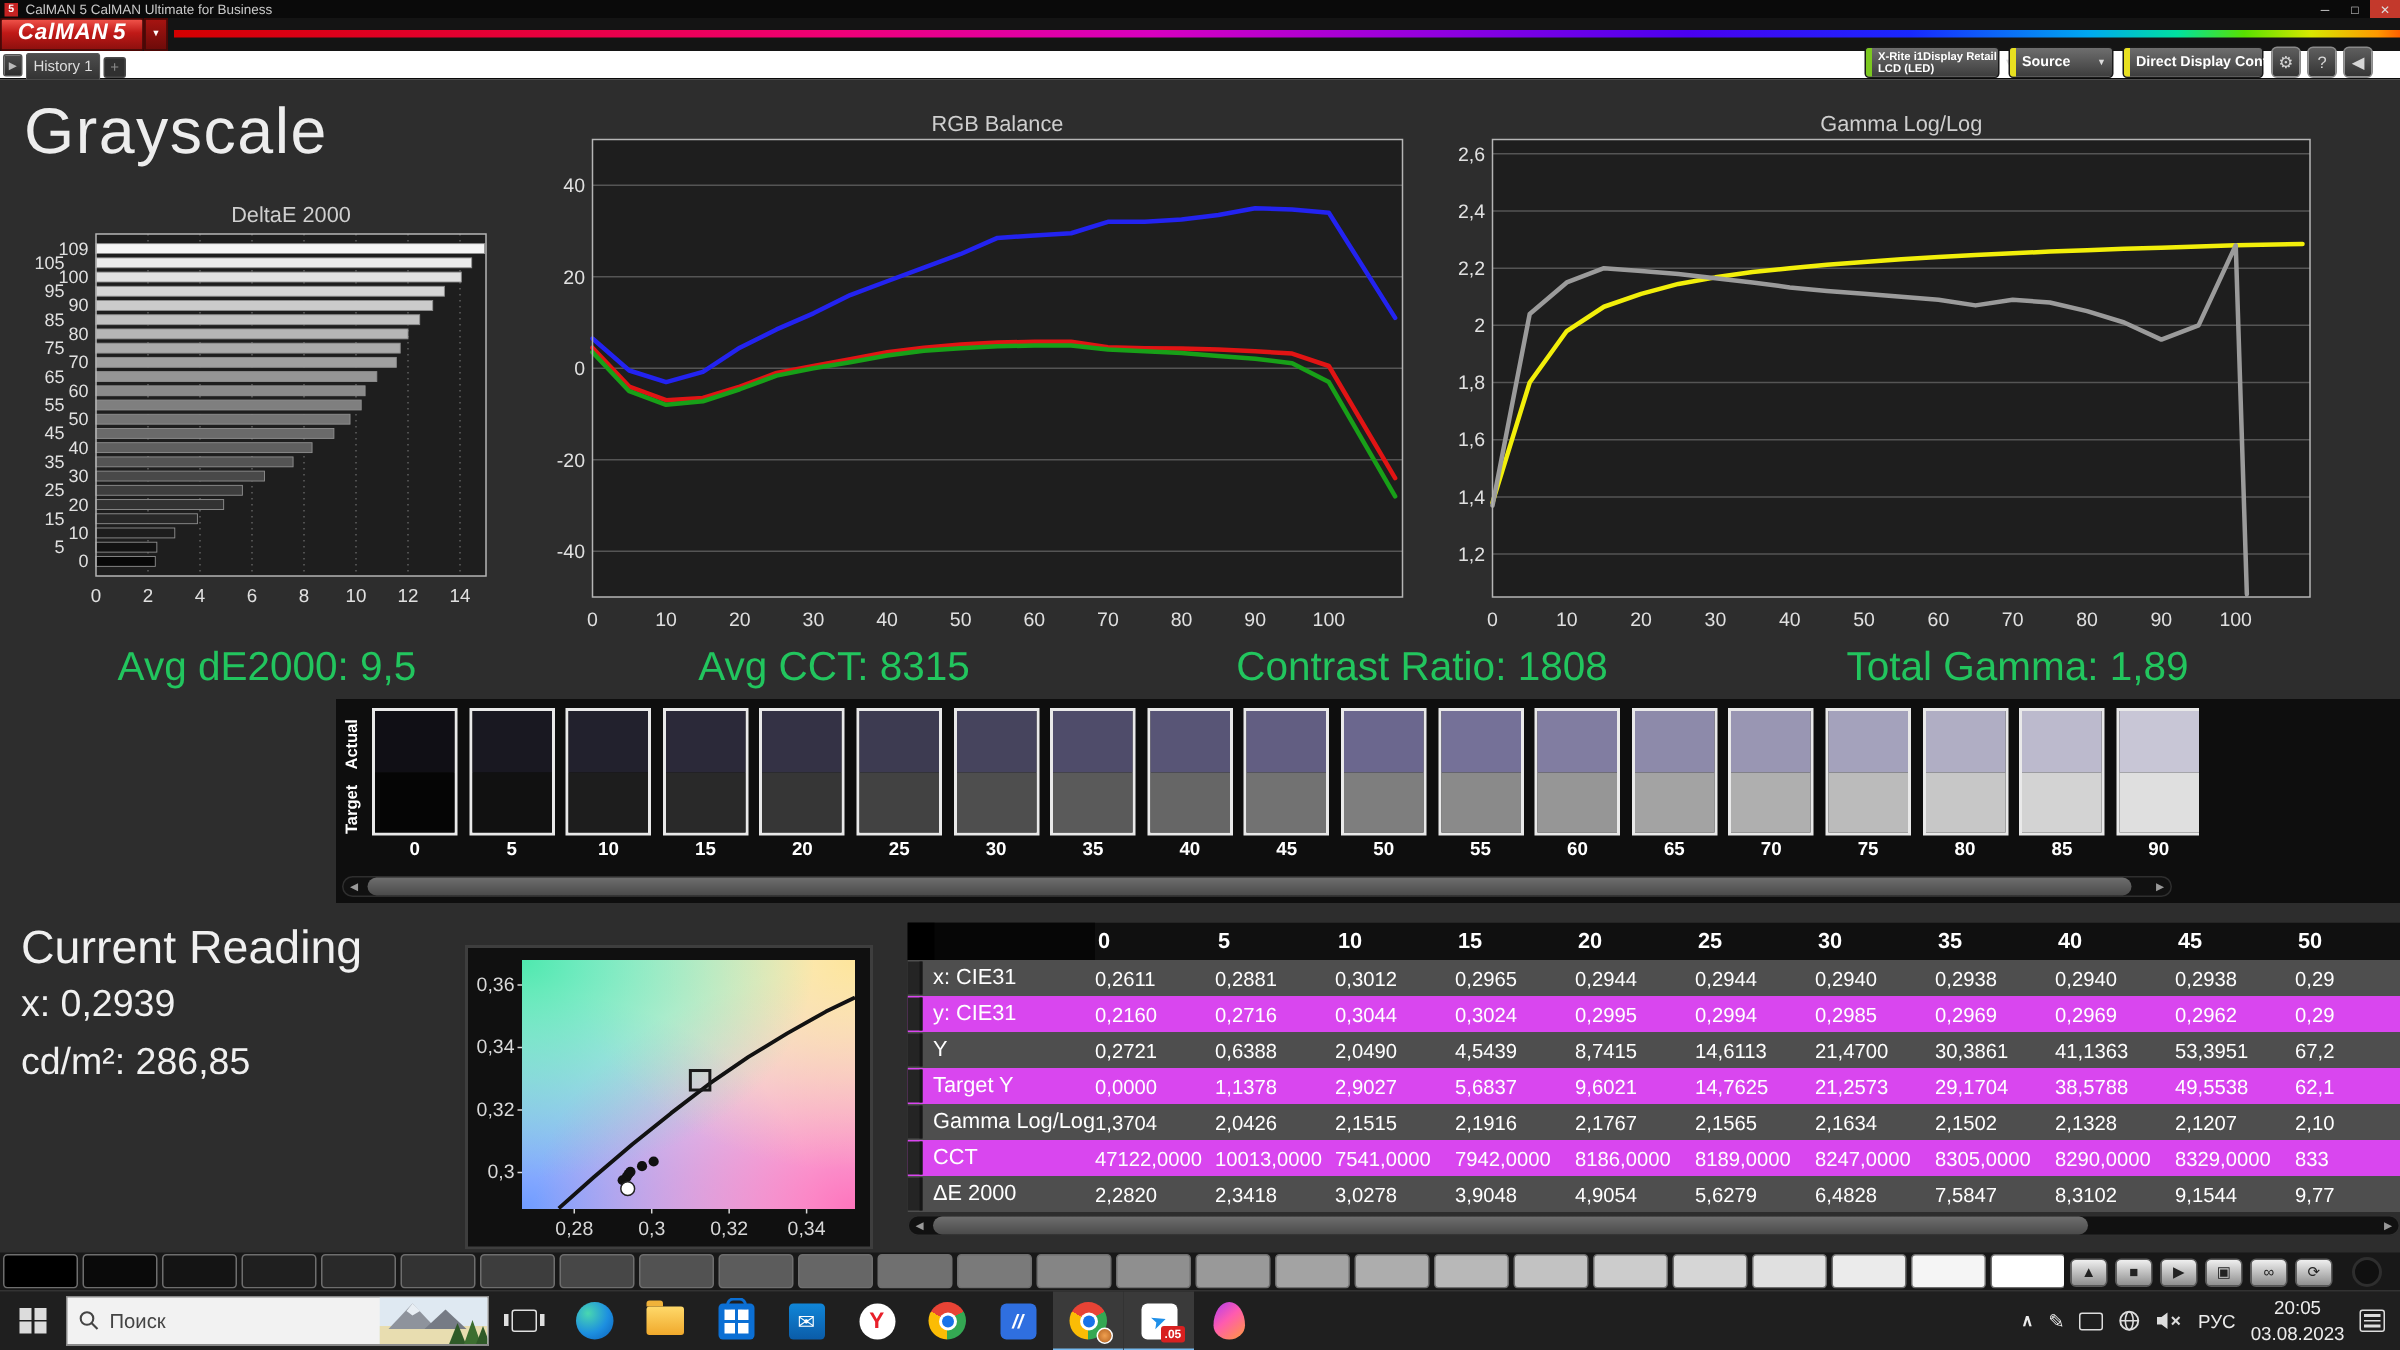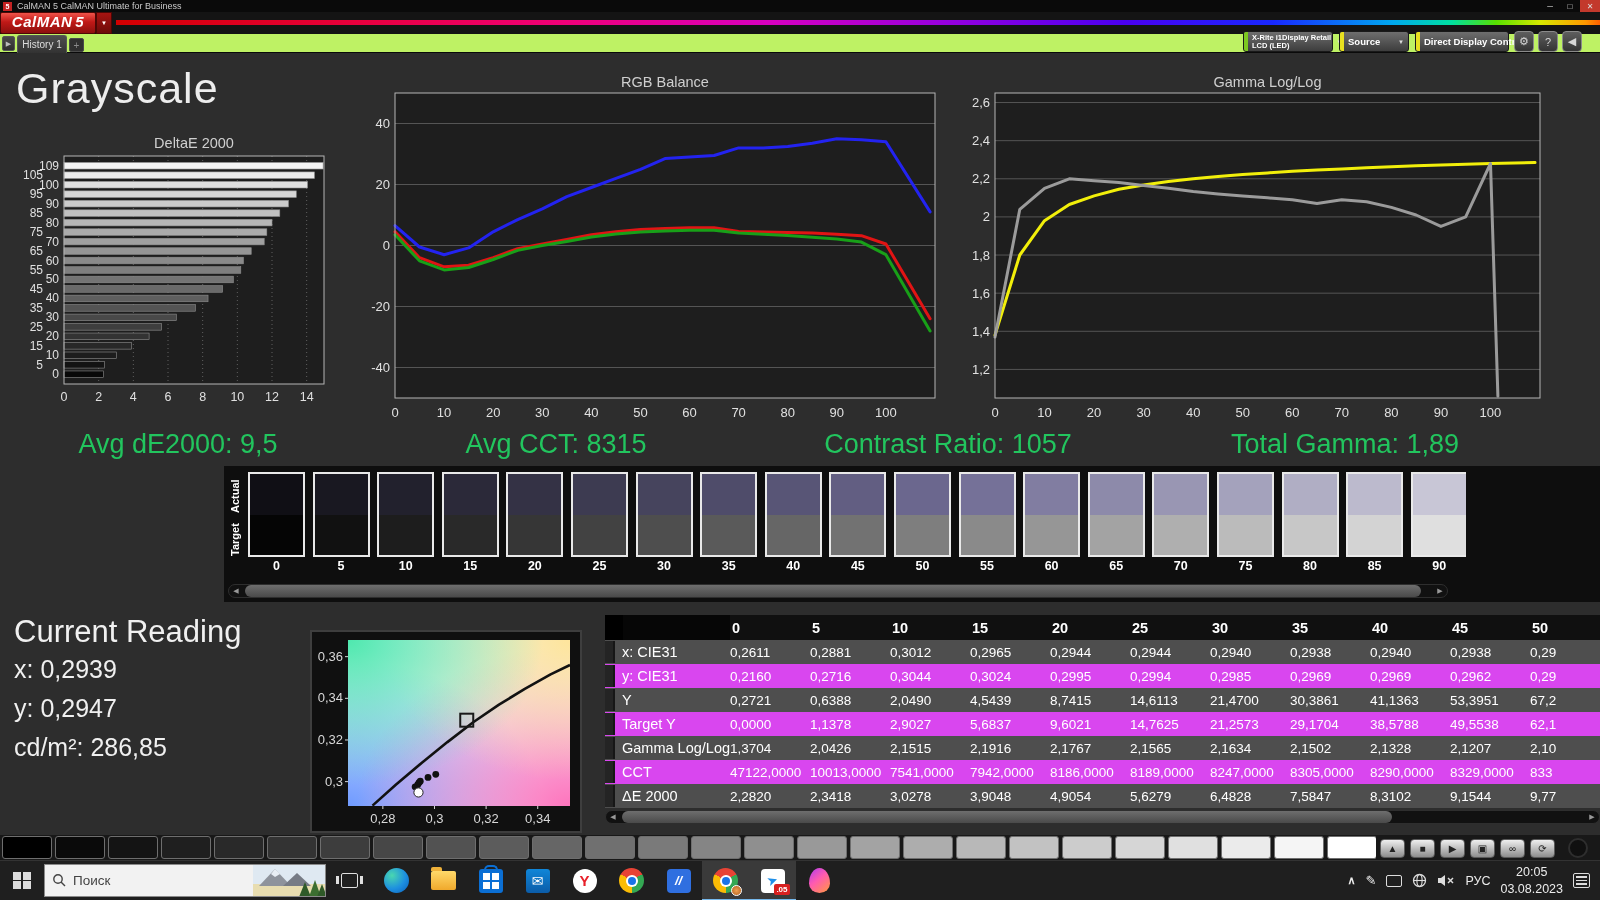--- a/index.html
+++ b/index.html
@@ -15,21 +15,21 @@
 
   
   .appbar { position:absolute; left:0; top:12px; width:1600px; height:22px; background:#141414; }
   .logo { position:absolute; left:0; top:0; width:96px; height:22px; background:linear-gradient(180deg,#f0534a 0%, #c01917 45%, #8d100e 100%); border:1px solid #4d0705; border-radius:2px; color:#fff; display:flex; justify-content:center; font-weight:bold; font-style:italic; font-size:15px; letter-spacing:.5px; }
   .logo .l5 { margin-left:3px; }
   .logo-drop { position:absolute; left:96px; top:0; width:16px; height:22px; background:linear-gradient(180deg,#a61411,#6d0b09); border:1px solid #4d0705; color:#fff; font-size:6px; display:flex; align-items:center; justify-content:center; }
   .rainbow { position:absolute; left:116px; right:0; top:8px; height:5px;
     background:linear-gradient(90deg,#d40000 0%,#e8003c 16%,#f00078 30%,#d800c0 44%,#9000e0 57%,#4a00f0 68%,#1828ff 78%,#00a8f0 86%,#00e0a0 90%,#58e000 93%,#d8e800 96%,#ff9800 99%,#ff6000 100%); }
 
   
-  .tabbar { position:absolute; left:0; top:34px; width:1600px; height:19px; background:#bef264; border-bottom:1px solid #0a0a0a; }
+  .tabbar { position:absolute; left:0; top:34px; width:1600px; height:19px; background:#ffffff; border-bottom:1px solid #0a0a0a; }
   .tab-scroll { position:absolute; left:2px; top:2px; width:13px; height:15px; background:linear-gradient(#4a4a4a,#2e2e2e); border:1px solid #555; border-radius:2px; color:#bbb; font-size:7px; display:flex; align-items:center; justify-content:center; }
   .tab { position:absolute; left:17px; top:1px; width:50px; height:18px; background:linear-gradient(#4d4d4d,#333); border:1px solid #555; border-bottom:none; border-radius:3px 3px 0 0; color:#ddd; font-size:10px; display:flex; align-items:center; justify-content:center; }
   .tab-add { position:absolute; left:69px; top:4px; width:15px; height:14px; background:#303030; border:1px solid #4a4a4a; border-radius:2px; color:#8a8a8a; font-size:10px; display:flex; align-items:center; justify-content:center; }
 
   
   .ddl { position:absolute; top:31px; height:21px; background:linear-gradient(#6e6e6e,#3d3d3d); border:1px solid #191919; border-radius:3px; color:#fff; display:flex; align-items:center; padding:0 4px 0 0; }
   .stripe { width:4px; height:100%; border-radius:2px 0 0 2px; flex:none; }
   .stripe.green { background:#7cc820; }
   .stripe.yellow { background:#e8e020; }
   .ddl-text { padding-left:4px; white-space:nowrap; }
@@ -326,21 +326,21 @@
         <text x="433.3636363636364" y="341" text-anchor="middle" fill="#e0e0e0" font-size="13">80</text>
         <text x="482.90909090909093" y="341" text-anchor="middle" fill="#e0e0e0" font-size="13">90</text>
         <text x="532.4545454545455" y="341" text-anchor="middle" fill="#e0e0e0" font-size="13">100</text>
         <polyline points="37.0,259.1 61.8,179.0 86.5,144.7 111.3,128.5 136.1,119.9 160.9,113.3 185.6,108.9 210.4,105.4 235.2,102.8 260.0,100.5 284.7,98.6 309.5,96.9 334.3,95.3 359.0,94.0 383.8,92.9 408.6,91.7 433.4,90.8 458.1,89.8 482.9,89.1 507.7,88.3 532.5,87.5 577.0,86.6" fill="none" stroke="#f2ef0a" stroke-width="3" stroke-linejoin="round" stroke-linecap="round"></polyline>
         <polyline points="37.0,261.0 61.8,133.3 86.5,112.3 111.3,102.8 136.1,104.7 160.9,106.6 185.6,109.5 210.4,112.3 235.2,115.6 260.0,118.0 284.7,119.9 309.5,121.8 334.3,123.8 359.0,127.6 383.8,123.8 408.6,125.7 433.4,131.4 458.1,139.0 482.9,150.4 507.7,140.9 532.5,87.5 539.9,320.1" fill="none" stroke="#9b9b9b" stroke-width="3" stroke-linejoin="round" stroke-linecap="round"></polyline>
         <rect x="37" y="17" width="545" height="305" fill="none" stroke="#b5b5b5" stroke-width="1"></rect>
       </svg></div>
 
   <span class="sum" style="left:178px;">Avg dE2000: 9,5</span>
   <span class="sum" style="left:556px;">Avg CCT: 8315</span>
-  <span class="sum" style="left:948px;">Contrast Ratio: 1057</span>
+  <span class="sum" style="left:948px;">Contrast Ratio: 1808</span>
   <span class="sum" style="left:1345px;">Total Gamma: 1,89</span>
 
   <div class="strip-bg"></div>
   <div class="vlab" style="top:474px;">Actual</div>
   <div class="vlab" style="top:518px;">Target</div>
   <div class="swatches" id="swatches">
       <div class="sw">
         <div class="sw-box">
           <div class="sw-a" style="background: rgb(16, 15, 21);"></div>
           <div class="sw-t" style="background: rgb(5, 5, 5);"></div>
@@ -479,21 +479,20 @@
     <div class="sb-track">
         <div class="sb-thumb" style="left:2px;width:1176px;"></div>
       </div>
     <span class="sb-btn">▶</span>
   </div>
 
   <div class="cur">
     <h2>Current Reading</h2>
     <div style="margin-top:0;">
       <div class="cur-line">x: 0,2939</div>
-      <div class="cur-line">y: 0,2947</div>
       <div class="cur-line">cd/m²: 286,85</div>
     </div>
   </div>
 
   <div class="cie" id="cie-panel">
     <div class="cie-grad"></div>
   <svg width="268" height="199">
         <text x="31" y="28.662484316185715" text-anchor="end" fill="#d8d8d8" font-size="13">0,36</text>
         <line x1="33" y1="24.662484316185715" x2="36" y2="24.662484316185715" stroke="#d8d8d8" stroke-width="1"></line>
         <text x="31" y="70.31869510664988" text-anchor="end" fill="#d8d8d8" font-size="13">0,34</text>

